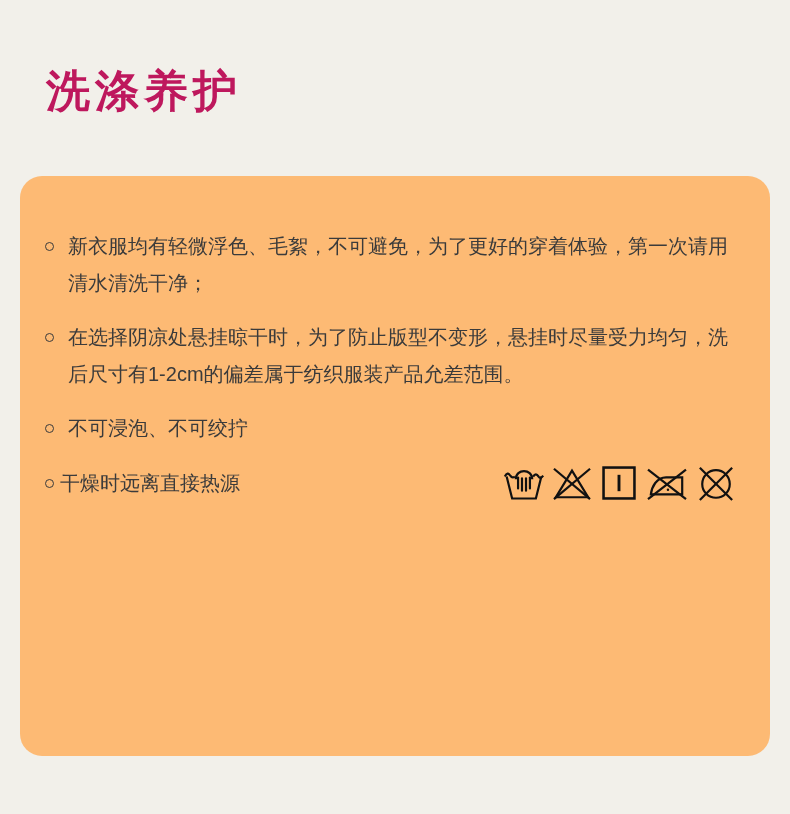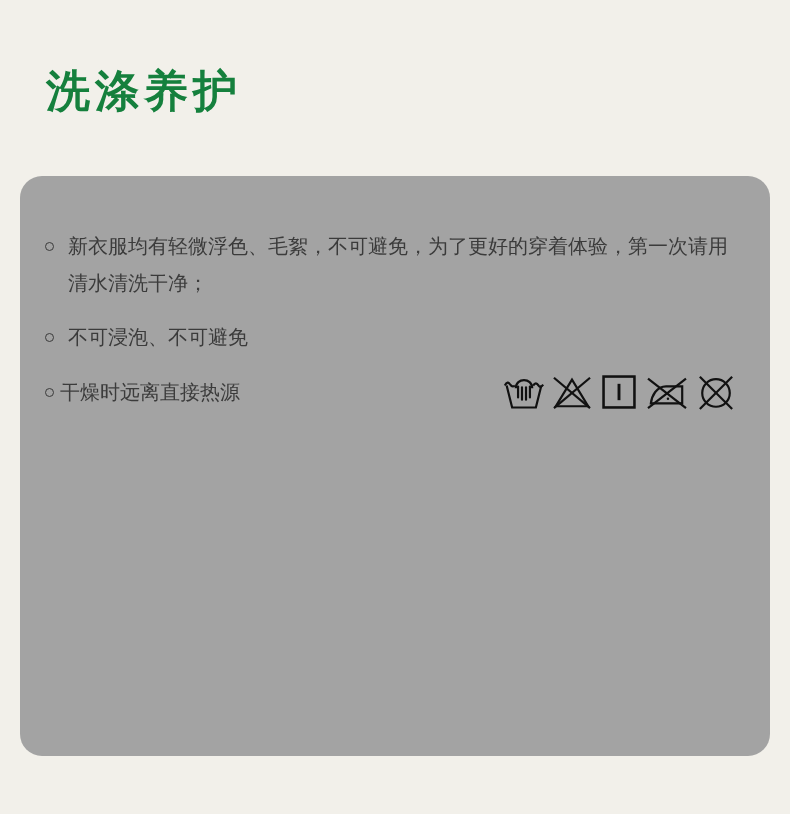--- a/index.html
+++ b/index.html
@@ -8,27 +8,27 @@
     background: #f2f0ea;
     font-family: "Liberation Sans", "DejaVu Sans", sans-serif;
     overflow: hidden;
   }
   .page { width: 790px; height: 814px; position: relative; }
   h1.page-title {
     margin: 62px 0 55px 46px;
     font-size: 44px;
     font-weight: 700;
     letter-spacing: 5px;
-    color: #15803d;
+    color: #be185d;
   }
   .card {
     margin: 0 20px;
     width: 750px;
     height: 580px;
-    background: #a3a3a3;
+    background: #fdba74;
     border-radius: 22px;
     padding: 52px 33px 0 25px;
   }
   ul.care-list { list-style: none; }
   ul.care-list > li {
     display: flex;
     gap: 14px;
     margin-bottom: 17px;
     font-size: 20px;
     line-height: 37px;
@@ -65,25 +65,29 @@
 
   <div class="card">
     <ul class="care-list">
 
       <li>
         <span class="bullet"></span>
         <span class="item-text">新衣服均有轻微浮色、毛絮，不可避免，为了更好的穿着体验，第一次请用清水清洗干净；</span>
       </li>
 
 
+      <li>
+        <span class="bullet"></span>
+        <span class="item-text">在选择阴凉处悬挂晾干时，为了防止版型不变形，悬挂时尽量受力均匀，洗后尺寸有1-2cm的偏差属于纺织服装产品允差范围。</span>
+      </li>
 
 
       <li>
         <span class="bullet"></span>
-        <span class="item-text">不可浸泡、不可避免</span>
+        <span class="item-text">不可浸泡、不可绞拧</span>
       </li>
 
 
       <li class="last-row">
         <span class="left">
           <span class="bullet"></span>
           <span class="item-text">干燥时远离直接热源</span>
         </span>
 
         <span class="care-icons">

